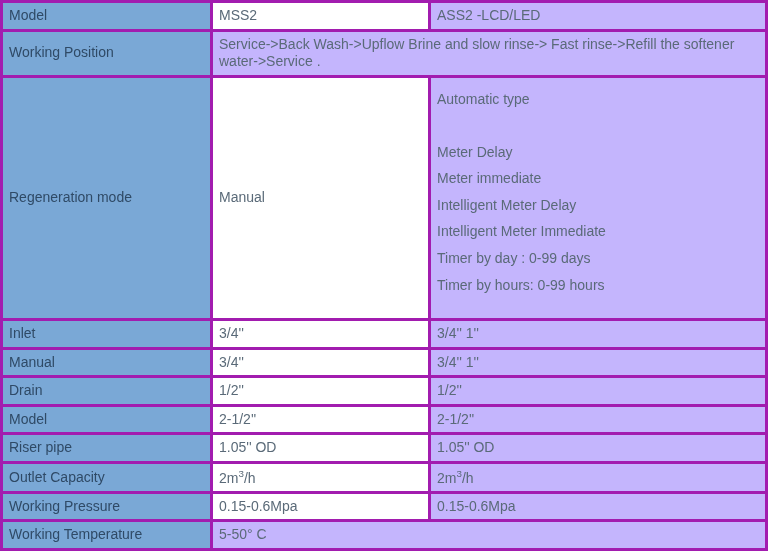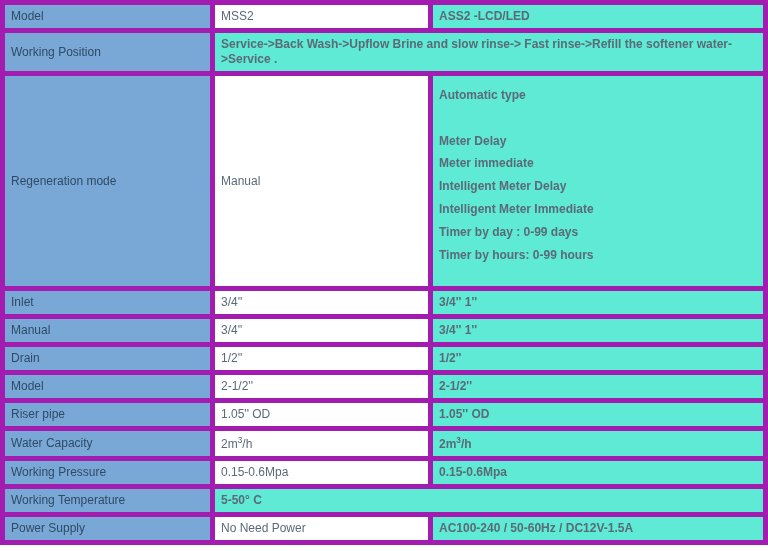--- a/index.html
+++ b/index.html
@@ -7,40 +7,39 @@
     padding: 0;
     font-family: Arial, Helvetica, sans-serif;
     background: #fff;
   }
   table {
     border-collapse: collapse;
     width: 768px;
     table-layout: fixed;
   }
   td {
-    border: 5px solid #a21caf;
+    border: 3px solid #a21caf;
     padding: 4px 6px;
-    font-size: 12px;
+    font-size: 14px;
     color: #5a6a78;
     vertical-align: middle;
     line-height: 1.25;
   }
   td.label {
     background: #7aa8d6;
     color: #2f4a66;
     width: 210px;
   }
   td.val1 {
     width: 218px;
     background: #fff;
     margin-left: 45px;
   }
   td.val2 {
-    background: #5eead4;
-    font-weight: bold;
+    background: #c4b5fd;
   }
   .center {
     text-align: left;
   }
   .multiline {
     white-space: pre-line;
     line-height: 1.9;
     padding-top: 8px;
     padding-bottom: 20px;
   }
@@ -99,21 +98,21 @@
       <td class="label">Model</td>
       <td class="val1">2-1/2''</td>
       <td class="val2">2-1/2''</td>
     </tr>
     <tr>
       <td class="label">Riser pipe</td>
       <td class="val1">1.05'' OD</td>
       <td class="val2">1.05'' OD</td>
     </tr>
     <tr>
-      <td class="label">Water Capacity</td>
+      <td class="label">Outlet Capacity</td>
       <td class="val1">2m<sup>3</sup>/h</td>
       <td class="val2">2m<sup>3</sup>/h</td>
     </tr>
     <tr>
       <td class="label">Working Pressure</td>
       <td class="val1">0.15-0.6Mpa</td>
       <td class="val2">0.15-0.6Mpa</td>
     </tr>
     <tr>
       <td class="label">Working Temperature</td>

